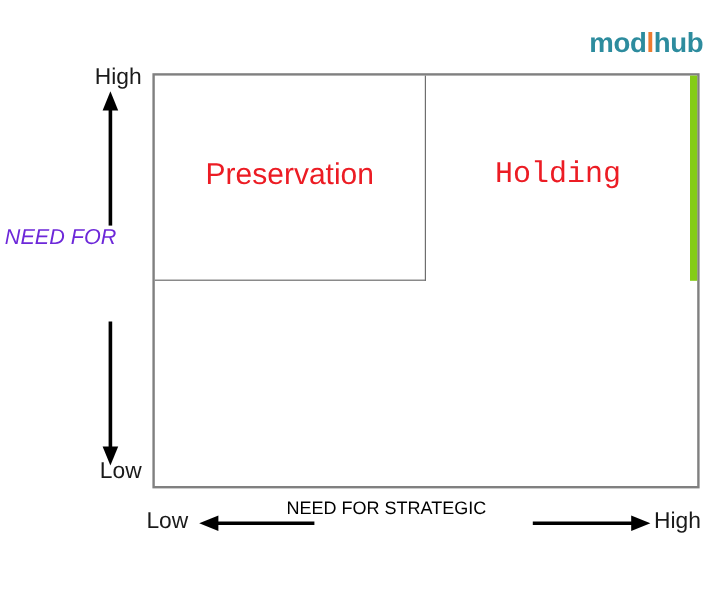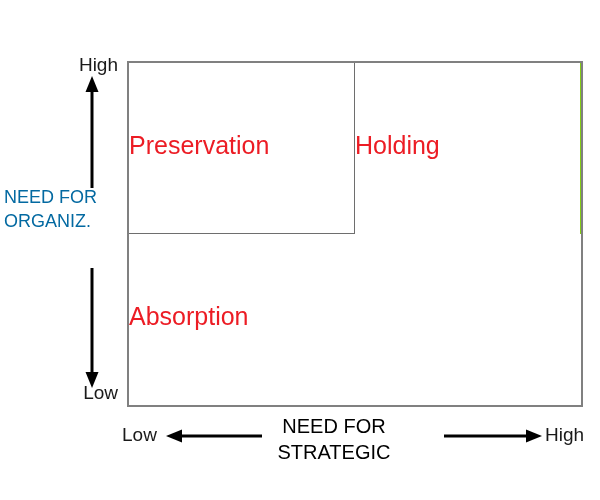--- a/index.html
+++ b/index.html
@@ -42,30 +42,31 @@
     height: 346px;
     box-sizing: border-box;
     border: 2px solid #808080;
     display: grid;
     grid-template-columns: 1fr 1fr;
     grid-template-rows: 1fr 1fr;
   }
   .cell {
     display: flex;
     align-items: center;
+    justify-content: center;
     box-sizing: border-box;
     color: #ec1c24;
     font-size: 25px;
     font-weight: normal;
     line-height: 1;
     padding-bottom: 6px;
   }
   .cell.c-tl { border-right: 1px solid #6e6e6e; border-bottom: 1px solid #6e6e6e; }
   .cell.c-tr { border-bottom: 1px solid #6e6e6e; }
-  .cell.c-bl { border-right: 1px solid #84cc16; }
+  .cell.c-bl { border-right: 6px solid #84cc16; font-family: Liberation Mono, monospace; }
 
   
   .y-high, .y-low {
     position: absolute;
     left: 0;
     width: 118px;
     text-align: right;
     font-size: 19px;
     color: #1a1a1a;
     line-height: 1;
@@ -73,24 +74,25 @@
   .y-high { top: 55px; }
   .y-low  { top: 383px; }
 
   .y-label {
     position: absolute;
     left: 0px;
     top: 186px;
     width: 124px;
     text-align: left;
     font-size: 18px;
-    color: #0369a1;
+    color: #6d28d9;
     line-height: 1.33;
     padding-left: 4px;
     box-sizing: border-box;
+    font-style: italic;
   }
 
   .v-arrow {
     position: absolute;
     left: 78px;
     width: 28px;
   }
   .v-arrow.up   { top: 76px;  height: 112px; }
   .v-arrow.down { top: 268px; height: 120px; }
 
@@ -100,77 +102,76 @@
     top: 425px;
     font-size: 19px;
     color: #1a1a1a;
     line-height: 1;
   }
   .x-low  { left: 122px; }
   .x-high { left: 545px; }
 
   .x-label {
     position: absolute;
-    left: 234px;
+    left: 222px;
     top: 414px;
     width: 200px;
     text-align: center;
-    font-size: 20px;
+    font-size: 15px;
     color: #000000;
     line-height: 1.28;
   }
 
   .h-arrow {
     position: absolute;
     top: 427px;
     height: 18px;
   }
   .h-arrow.left  { left: 166px; width: 96px; }
   .h-arrow.right { left: 444px; width: 98px; }
 
   svg { display: block; overflow: visible; }
 </style>
 </head>
 <body>
 
 <div id="root">
 
+  <div class="brand">
+    <span class="t1">mod</span><span class="t2">l</span><span class="t3">hub</span>
+  </div>
 
   <div class="y-high">High</div>
 
   <div class="v-arrow up">
     <svg width="28" height="112" viewBox="0 0 28 112">
       <line x1="14" y1="112" x2="14" y2="12" stroke="#000" stroke-width="3"></line>
       <polygon points="14,0 7.5,16 20.5,16" fill="#000"></polygon>
     </svg>
   </div>
 
   <div class="y-label">
     <div>NEED FOR</div>
-    <div>ORGANIZ.</div>
   </div>
 
   <div class="v-arrow down">
     <svg width="28" height="120" viewBox="0 0 28 120">
       <line x1="14" y1="0" x2="14" y2="108" stroke="#000" stroke-width="3"></line>
       <polygon points="14,120 7.5,104 20.5,104" fill="#000"></polygon>
     </svg>
   </div>
 
   <div class="y-low">Low</div>
 
   <div class="matrix">
     <div class="cell c-tl">
       <span>Preservation</span>
     </div>
     <div class="cell c-bl">
       <span>Holding</span>
-    </div>
-    <div class="cell c-br">
-      <span>Absorption</span>
     </div>
   </div>
 
   <div class="x-low">Low</div>
 
   <div class="h-arrow left">
     <svg width="96" height="18" viewBox="0 0 96 18">
       <line x1="96" y1="9" x2="12" y2="9" stroke="#000" stroke-width="3"></line>
       <polygon points="0,9 16,2.5 16,15.5" fill="#000"></polygon>
     </svg>

